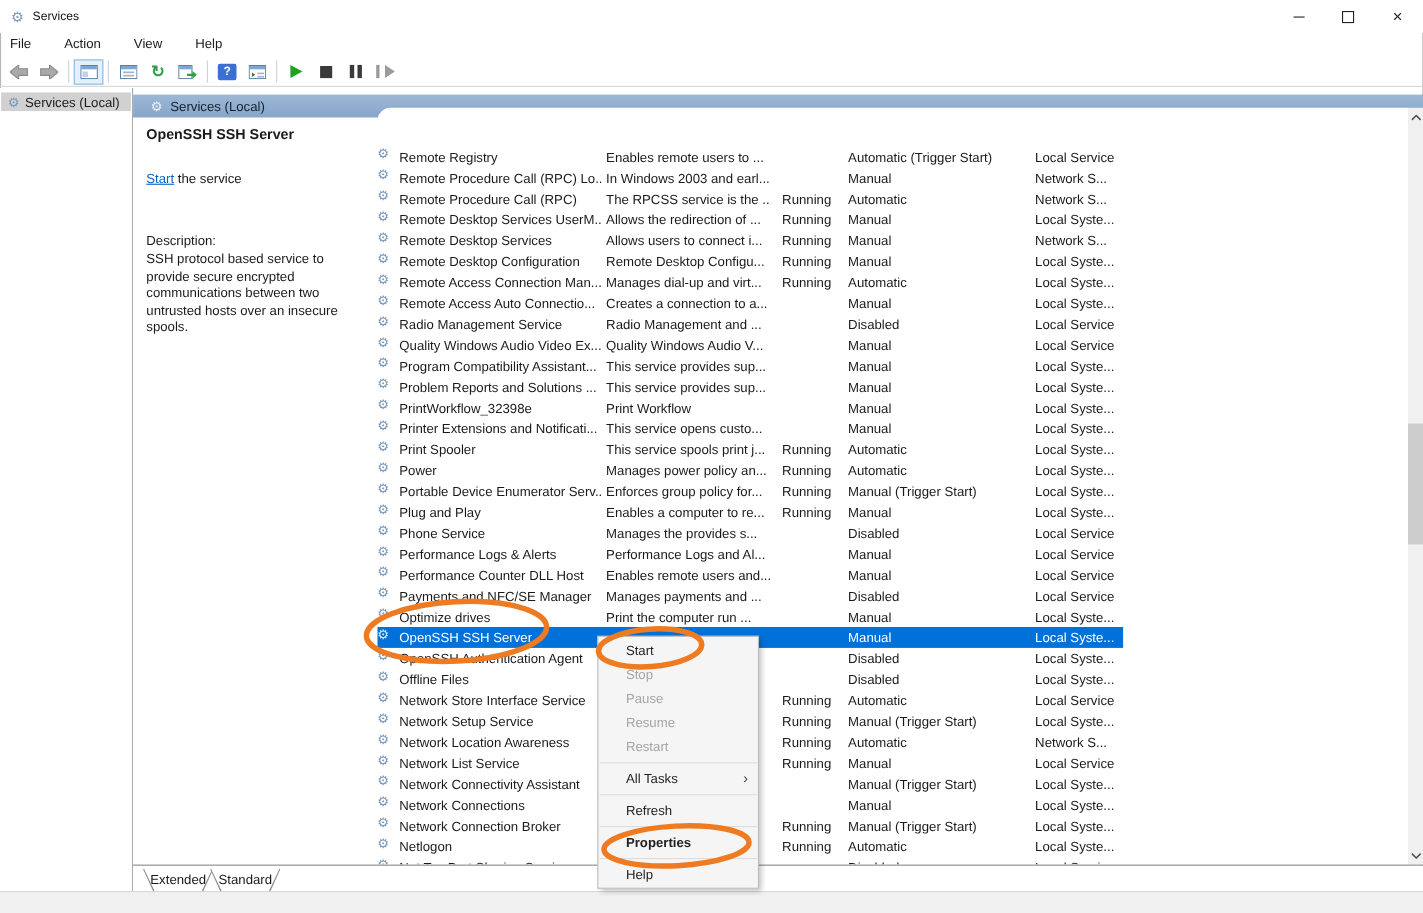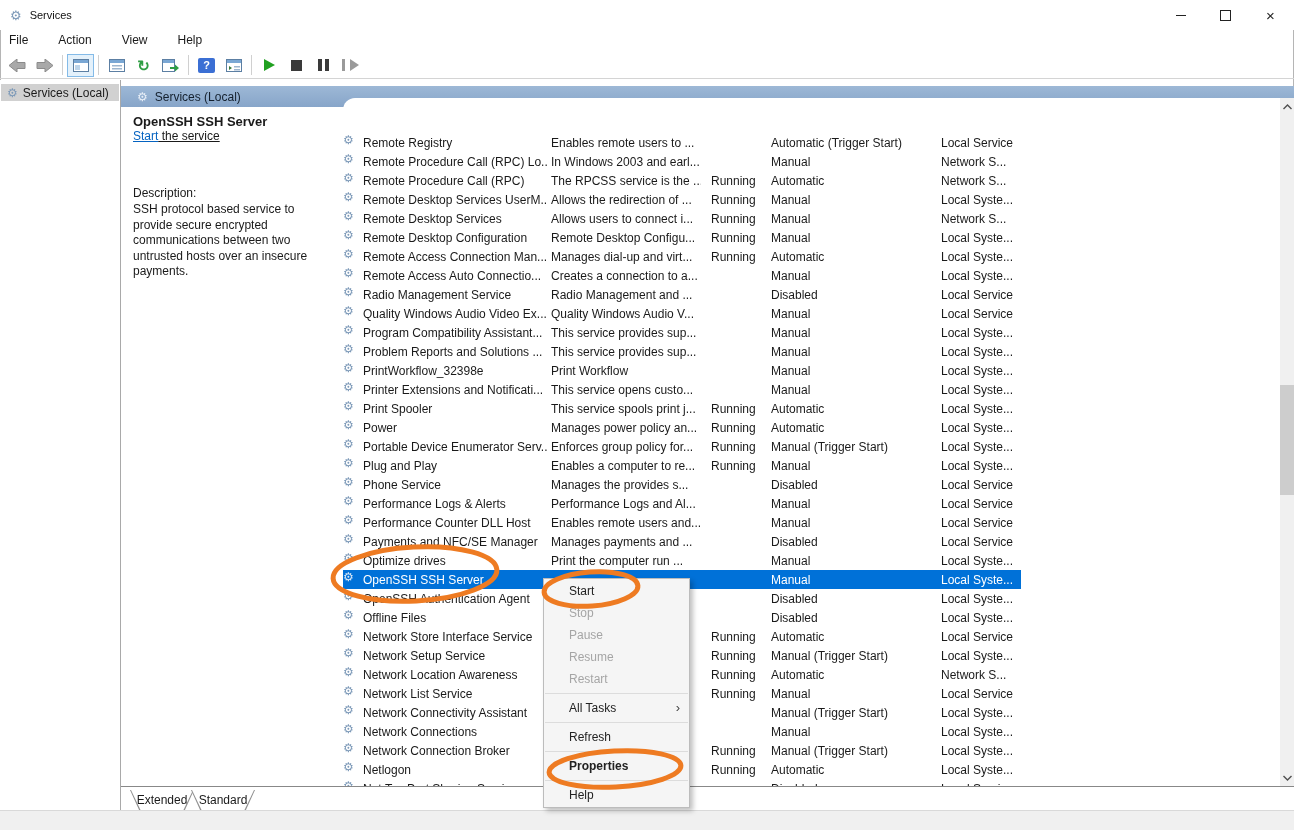--- a/index.html
+++ b/index.html
@@ -33,21 +33,21 @@
   
   .sidebar{position:absolute;left:0;top:80px;width:121px;height:730px;background:#fff;border-right:1px solid #a9a9a9;box-sizing:border-box;}
   .tree-item{margin:4px 1px 0 1px;height:17px;background:#d1d1d1;display:flex;align-items:center;font-size:12px;padding-left:6px;}
   .tree-item .gear{margin-right:5px;}
   .gear{color:#7c99b8;font-size:12px;line-height:1;}
   .mmc-header{position:absolute;left:121px;top:86px;width:1173px;height:21px;background:linear-gradient(#9db8d6,#87a5c9);display:flex;align-items:center;font-size:12px;color:#14202e;}
   .mmc-header .gear{color:#e8eef7;margin:0 7px 0 16px;}
   
   .descpanel{position:absolute;left:121px;top:107px;width:222px;height:679px;background:#fff;box-sizing:border-box;padding:7px 10px 0 12px;font-size:12px;}
   .descpanel .dtitle{font-weight:bold;font-size:13px;}
-  .descpanel .startline{text-decoration:underline;}
+  .descpanel .startline{margin-top:26px;}
   .descpanel a{color:#0563c1;text-decoration:underline;}
   .descpanel .dlabel{margin-top:43px;}
   .descpanel .dtext{margin-top:2px;line-height:1.3;width:202px;}
   
   .listpanel{position:absolute;left:343px;top:98px;width:937px;height:688px;background:#fff;border-top-left-radius:12px;overflow:hidden;}
   .lhead{position:absolute;left:0;top:0;width:100%;height:35px;background:#fff;font-size:12px;}
   .hcell{position:absolute;top:14px;white-space:nowrap;}
   .hsep{position:absolute;top:8px;height:24px;width:1px;background:#e2e2e2;}
   .sortglyph{position:absolute;left:95px;top:5px;}
   .rows{position:absolute;left:0;top:0;width:100%;height:100%;}
@@ -196,21 +196,21 @@
     <span class="gear">⚙</span>
     <span>Services (Local)</span>
   </div>
 
   <div class="descpanel">
     <div class="dtitle">OpenSSH SSH Server</div>
     <div class="startline">
       <a href="#">Start</a><span> the service</span>
     </div>
     <div class="dlabel">Description:</div>
-    <div class="dtext">SSH protocol based service to provide secure encrypted communications between two untrusted hosts over an insecure payments.</div>
+    <div class="dtext">SSH protocol based service to provide secure encrypted communications between two untrusted hosts over an insecure spools.</div>
   </div>
 
   <div class="listpanel">
     <div class="rows">
         <div class="row" style="top: 35px;"><span class="gear c-icon">⚙</span><span class="cell c-name">Remote Registry</span><span class="cell c-desc">Enables remote users to ...</span><span class="cell c-status"></span><span class="cell c-startup">Automatic (Trigger Start)</span><span class="cell c-logon">Local Service</span></div>
         <div class="row" style="top: 54px;"><span class="gear c-icon">⚙</span><span class="cell c-name">Remote Procedure Call (RPC) Lo...</span><span class="cell c-desc">In Windows 2003 and earl...</span><span class="cell c-status"></span><span class="cell c-startup">Manual</span><span class="cell c-logon">Network S...</span></div>
         <div class="row" style="top: 73px;"><span class="gear c-icon">⚙</span><span class="cell c-name">Remote Procedure Call (RPC)</span><span class="cell c-desc">The RPCSS service is the ...</span><span class="cell c-status">Running</span><span class="cell c-startup">Automatic</span><span class="cell c-logon">Network S...</span></div>
         <div class="row" style="top: 92px;"><span class="gear c-icon">⚙</span><span class="cell c-name">Remote Desktop Services UserM...</span><span class="cell c-desc">Allows the redirection of ...</span><span class="cell c-status">Running</span><span class="cell c-startup">Manual</span><span class="cell c-logon">Local Syste...</span></div>
         <div class="row" style="top: 111px;"><span class="gear c-icon">⚙</span><span class="cell c-name">Remote Desktop Services</span><span class="cell c-desc">Allows users to connect i...</span><span class="cell c-status">Running</span><span class="cell c-startup">Manual</span><span class="cell c-logon">Network S...</span></div>
         <div class="row" style="top: 130px;"><span class="gear c-icon">⚙</span><span class="cell c-name">Remote Desktop Configuration</span><span class="cell c-desc">Remote Desktop Configu...</span><span class="cell c-status">Running</span><span class="cell c-startup">Manual</span><span class="cell c-logon">Local Syste...</span></div>

